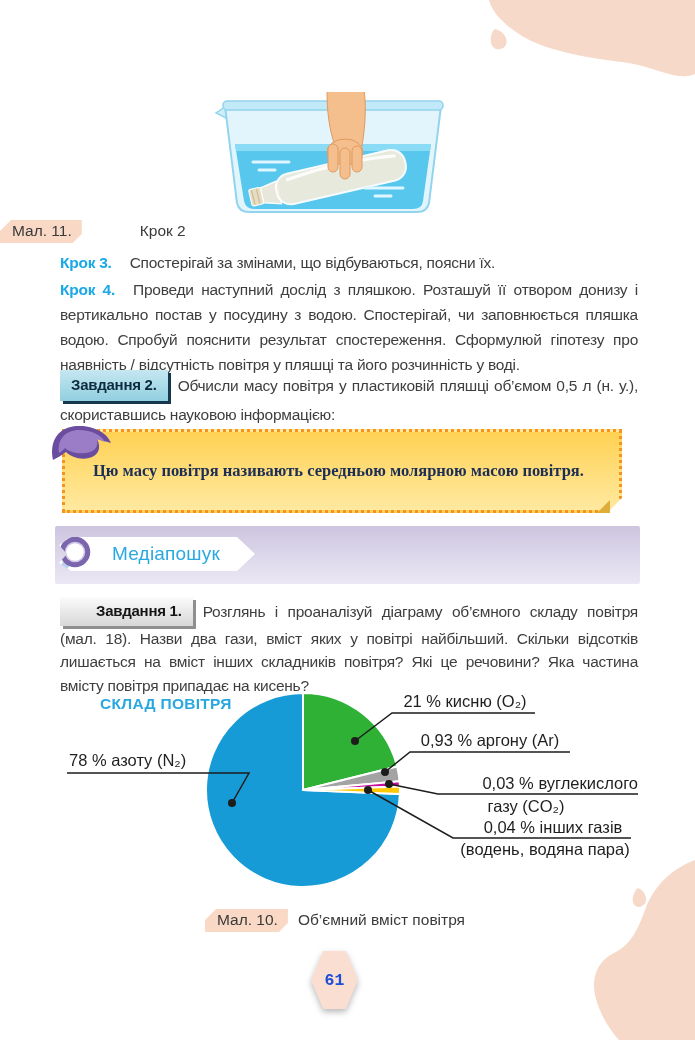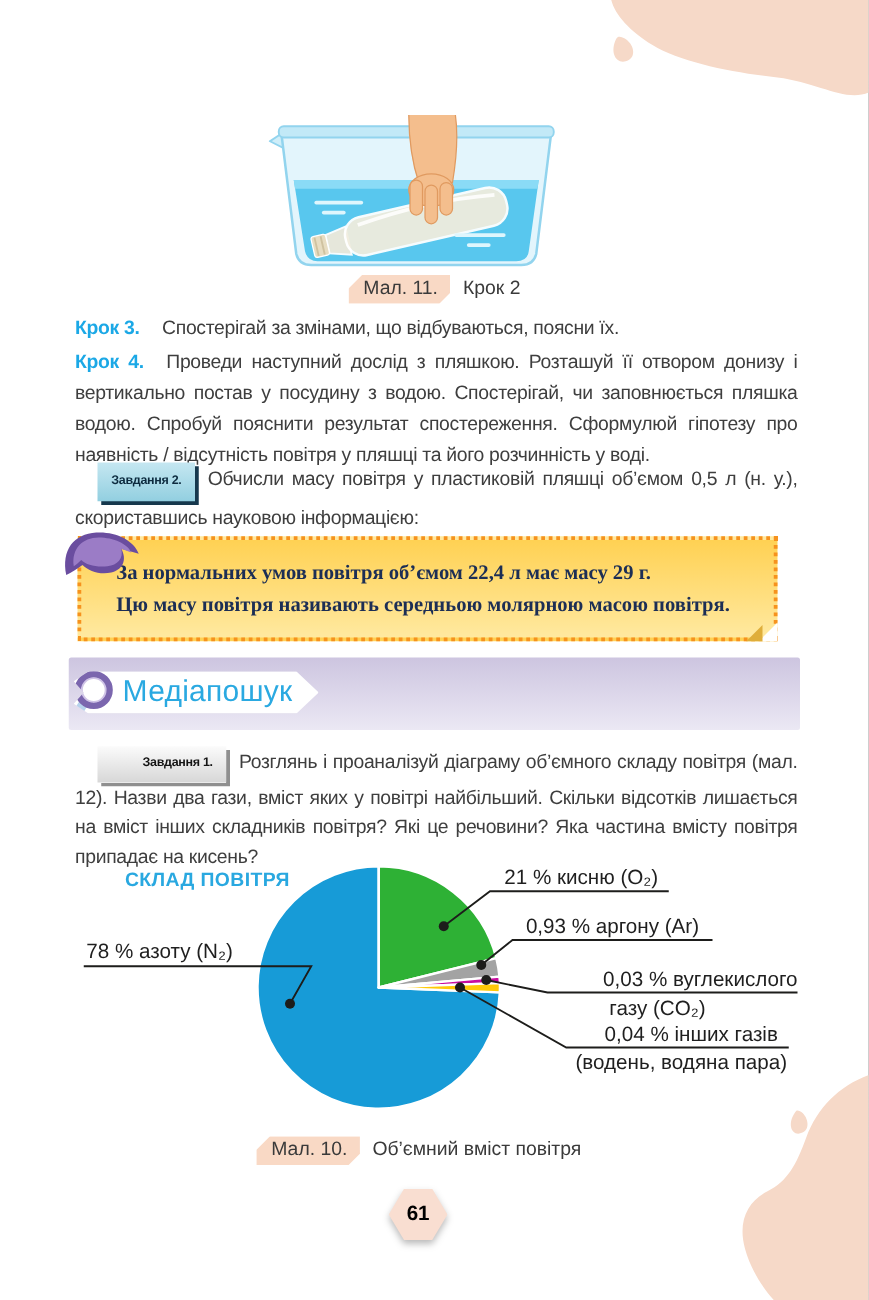--- a/index.html
+++ b/index.html
@@ -3,31 +3,31 @@
 <meta charset="utf-8">
 <style>
   html,body{margin:0;padding:0;background:#888;}
   .page{position:relative;width:695px;height:1040px;background:#fff;margin:0 auto;
         font-family:"Liberation Sans","DejaVu Sans",sans-serif;color:#3e3e3e;overflow:hidden;}
   .bg-decor{position:absolute;left:0;top:0;width:695px;height:1040px;pointer-events:none;}
 
   
   .fig11{position:absolute;left:215px;top:92px;width:240px;height:125px;}
   .caption-row{position:absolute;display:flex;align-items:flex-start;font-size:15.5px;color:#3a3a3a;}
-  .caption-11{top:220px;left:0;width:695px;justify-content:center;}
+  .caption-11{top:220px;left:0;width:695px;justify-content:flex-start;gap:48px;}
   .cap-tag{background:#f9d9c5;padding:2px 10px 3px 12px;
            clip-path:polygon(11px 0,100% 0,100% calc(100% - 9px),calc(100% - 9px) 100%,0 100%,0 11px);}
   .cap-text{margin-left:10px;padding-top:2px;}
 
   
   .para{position:absolute;left:60px;width:578px;margin:0;font-size:15.5px;line-height:25px;
         letter-spacing:-0.25px;text-align:justify;color:#3e3e3e;}
   .step-label{color:#1ba8e6;font-weight:bold;margin-right:18px;}
-  .task-label{display:inline-block;font-weight:bold;font-size:10px;padding:2px 11px 3px;margin-right:10px;
-              transform:translateY(-1px);margin-left:18px;}
+  .task-label{display:inline-block;font-weight:bold;font-size:15px;padding:2px 11px 3px;margin-right:10px;
+              transform:translateY(-1px);}
   .task-label.blue{background:linear-gradient(180deg,#c5e7f1,#92cfe0);color:#0d2b3f;box-shadow:3px 3px 0 #16384d;}
   .task-label.gray{background:linear-gradient(180deg,#fbfbfb,#d7d7d7);color:#141414;box-shadow:3px 3px 0 #8f8f8f;padding-left:36px;}
 
   
   .infobox{position:absolute;left:62px;top:429px;width:560px;height:84px;box-sizing:border-box;
            border:3px dotted #f6921e;background:linear-gradient(180deg,#ffd153,#ffe9a0);
            display:flex;flex-direction:column;justify-content:center;padding-left:28px;
            font-family:"Liberation Serif","DejaVu Serif",serif;font-weight:bold;font-size:16.5px;
            line-height:26px;color:#1c2e55;}
   .infobox .fold{position:absolute;right:-3px;bottom:-3px;width:0;height:0;
@@ -36,40 +36,40 @@
                  border-bottom:13px solid #dfae3a;border-left:13px solid transparent;}
   .ribbon-svg{position:absolute;left:-18px;top:-10px;width:80px;height:42px;}
 
   
   .media-bar{position:absolute;left:55px;top:526px;width:585px;height:58px;
              background:linear-gradient(180deg,#cdc5e0,#ebe8f4);border-radius:2px;}
   .media-banner{position:absolute;left:4px;top:11px;width:196px;height:34px;background:#fff;
                 clip-path:polygon(12px 0,178px 0,196px 17px,178px 34px,12px 34px,0 26px,8px 17px,0 8px);
                 display:flex;align-items:center;justify-content:center;
                 filter:drop-shadow(2px 2px 2px rgba(90,80,120,.45));}
-  .media-title{color:#2aa9e1;font-size:24px;letter-spacing:.2px;padding-left:18px;}
+  .media-title{color:#2aa9e1;font-size:19px;letter-spacing:.2px;padding-left:18px;}
   .magnifier{position:absolute;left:-4px;top:-2px;width:46px;height:50px;}
   .media-text{position:absolute;left:207px;top:6px;width:370px;font-size:14.8px;line-height:19.3px;
               letter-spacing:-0.2px;text-align:justify;color:#3e3e3e;}
 
   
   .chart-svg{position:absolute;left:55px;top:683px;width:590px;height:207px;}
   .chart-svg text{font-family:"Liberation Sans","DejaVu Sans",sans-serif;fill:#1f1f1f;font-size:16.5px;}
   .chart-svg .c-title{fill:#29a8e0;font-weight:bold;font-size:15.5px;letter-spacing:.3px;}
   .chart-svg .slice{stroke:#fff;stroke-width:2;stroke-linejoin:round;}
   .chart-svg .callout{stroke:#1d1d1b;stroke-width:1.5;fill:none;}
   .chart-svg .dot{fill:#1d1d1b;}
 
   .caption-12{top:909px;left:205px;}
 
   .hex-wrap{position:absolute;left:311px;top:951px;filter:drop-shadow(0 3px 3px rgba(0,0,0,.28));}
-  .hexagon{width:47px;height:41px;background:#f9ded1;
+  .hexagon{width:47px;height:58px;background:#f9ded1;
            clip-path:polygon(26% 0,74% 0,100% 50%,74% 100%,26% 100%,0 50%);
            display:flex;align-items:center;justify-content:center;
-           font-weight:bold;font-size:16.5px;color:#000000;}
+           font-weight:bold;font-size:16.5px;color:#1d4ed8;font-family:Liberation Mono, monospace;}
 </style>
 </head>
 <body>
 
 <div class="page">
 
   <svg class="bg-decor" viewBox="0 0 695 1040">
     <path d="M489,0 L695,0 L695,74 C676,82 655,66 622,62 C586,58 545,50 522,36 C504,25 492,12 489,0 Z" fill="#f6d9c8"></path>
     <path d="M493,31 C487,43 494,53 503,48 C510,44 506,33 498,30 C496,29 494,29 493,31 Z" fill="#f6d9c8"></path>
     <path d="M695,860 C671,869 654,886 645,910 C637,932 630,945 614,953 C598,961 590,977 596,999 C601,1017 611,1031 619,1040 L695,1040 Z" fill="#f6d9c8"></path>
@@ -119,39 +119,38 @@
 
   <p class="para" style="top:371px;line-height:26px">
     <span class="task-label blue">Завдання 2.</span><span>Обчисли масу повітря у пластиковій пляшці об’ємом 0,5 л (н. у.), скориставшись науковою інформацією:</span>
   </p>
 
   <div class="infobox">
     <svg class="ribbon-svg" viewBox="0 0 80 42">
       <path d="M6,38 C2,18 12,5 30,4 C45,3 60,10 64,21 L50,17 C55,26 51,34 42,36 C33,38 24,35 19,30 C15,33 10,36 6,38 Z" fill="#6a4d9f"></path>
       <path d="M12,31 C10,17 19,8 32,8 C44,8 55,13 58,20 L50,17 C52,25 47,30 39,31 C30,32 22,30 18,26 C16,28 14,30 12,31 Z" fill="#9b7cc6"></path>
     </svg>
-    <div>За нормальних умов повітря об’ємом 22,4 л має масу 29 г.</div>
     <div>Цю масу повітря називають середньою молярною масою повітря.</div>
     <div class="fold"></div>
     <div class="fold2"></div>
   </div>
 
   <div class="media-bar">
     <div class="media-banner">
       <span class="media-title">Медіапошук</span>
       <svg class="magnifier" viewBox="0 0 46 50">
         <path d="M11,29 L3,42" stroke="#b7d2ec" stroke-width="7.5" stroke-linecap="round"></path>
         <circle cx="20" cy="17" r="12.5" fill="rgba(255,255,255,.55)" stroke="#7b66ae" stroke-width="5.5"></circle>
         <circle cx="20" cy="17" r="9.5" fill="none" stroke="#cfc3e6" stroke-width="1.5"></circle>
       </svg>
     </div>
   </div>
 
   <p class="para" style="top:598px;line-height:23.5px">
-    <span class="task-label gray">Завдання 1.</span><span>Розглянь і проаналізуй діаграму об’ємного складу повітря (мал. 12). Назви два гази, вміст яких у повітрі найбільший. Скільки відсотків лишається на вміст інших складників повітря? Які це речовини? Яка частина вмісту повітря припадає на кисень?</span>
+    <span class="task-label gray">Завдання 1.</span><span>Розглянь і проаналізуй діаграму об’ємного складу повітря (мал. 18). Назви два гази, вміст яких у повітрі найбільший. Скільки відсотків лишається на вміст інших складників повітря? Які це речовини? Яка частина вмісту повітря припадає на кисень?</span>
   </p>
 
   <svg class="chart-svg" viewBox="0 0 590 207">
     <text class="c-title" x="45" y="26">СКЛАД ПОВІТРЯ</text>
 
     <path class="slice" d="M248,107 L344.9,110.9 A97,97 0 1 1 248,10 Z" fill="#179bd7"></path>
     <path class="slice" d="M248,107 L248,10 A97,97 0 0 1 342.1,83.5 Z" fill="#2eb135"></path>
     <path class="slice" d="M248,107 L342.1,83.5 A97,97 0 0 1 344.6,98.3 Z" fill="#a3a3a3"></path>
     <path class="slice" d="M248,107 L344.6,98.3 A97,97 0 0 1 344.95,103.5 Z" fill="#c80c9e"></path>
     <path class="slice" d="M248,107 L344.95,103.5 A97,97 0 0 1 344.9,110.9 Z" fill="#ffc907"></path>

